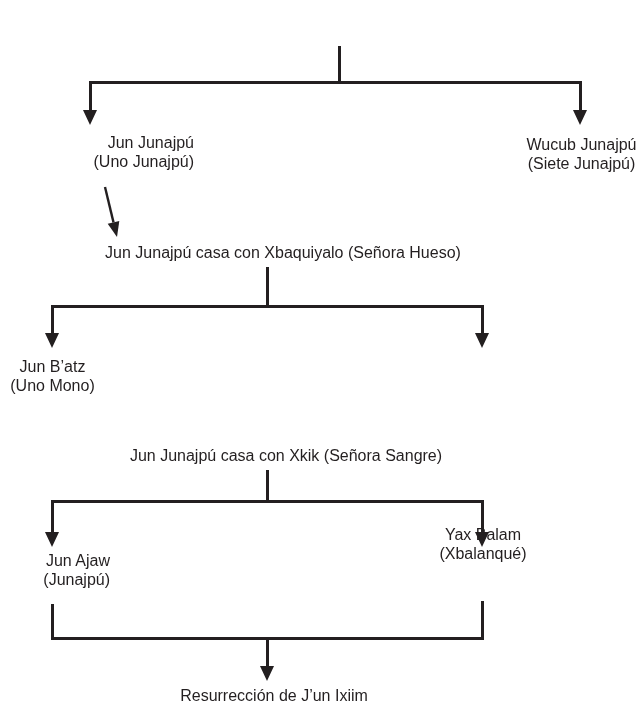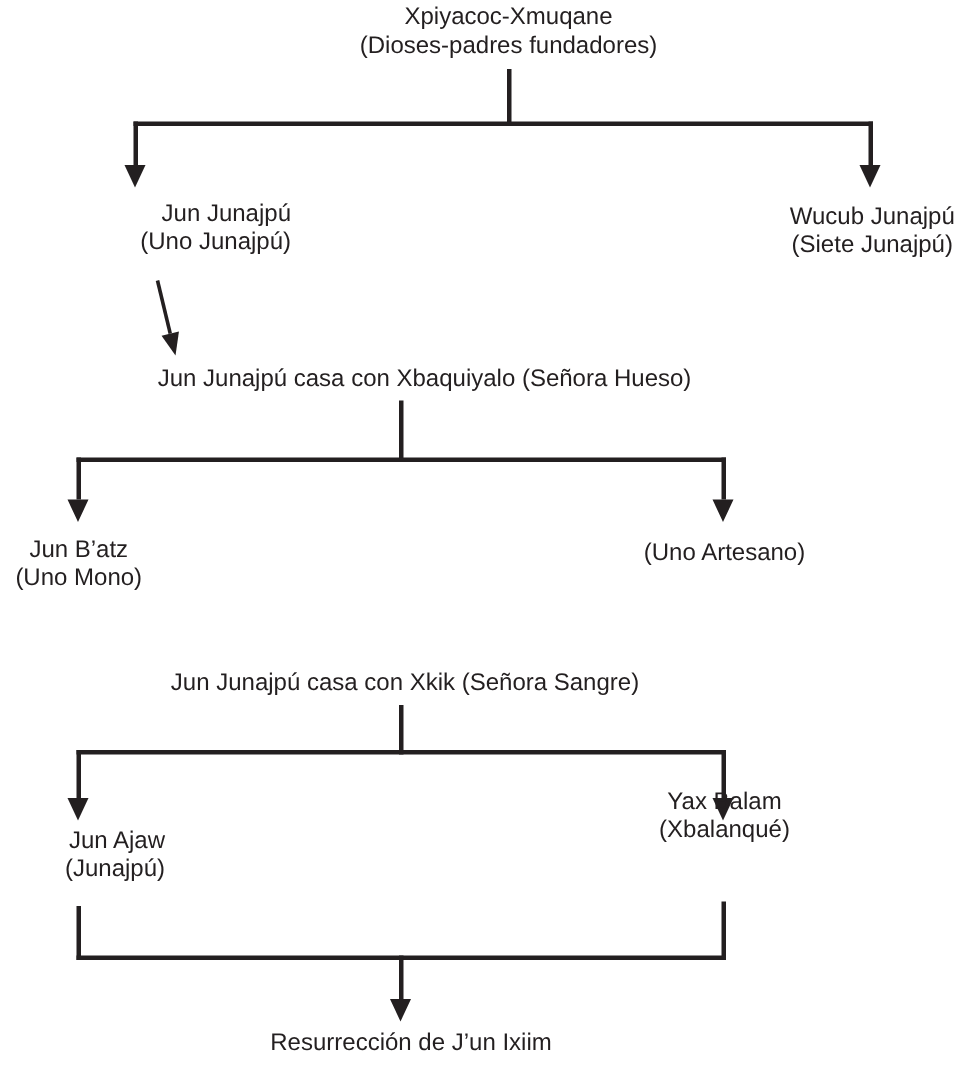--- a/index.html
+++ b/index.html
@@ -34,24 +34,20 @@
     border-right: 7px solid transparent;
     border-top: 15px solid currentColor;
   }
   .diag { position: absolute; }
 </style>
 </head>
 <body style="--ink: #231f20; --bg: #ffffff;">
 
 <div class="canvas">
 
-  <div class="txt" style="left:189px; top:2px; width:300px;">
-    <div>Xpiyacoc-Xmuqane</div>
-    <div>(Dioses-padres fundadores)</div>
-  </div>
 
   <div class="vline" style="left:338px; top:46px; height:36px;"></div>
   <div class="hline" style="left:89px; top:81px; width:493px;"></div>
   <div class="vline" style="left:89px; top:81px; height:30px;"></div>
   <div class="arrow-down" style="left:83px; top:110px;"></div>
   <div class="vline" style="left:579px; top:81px; height:30px;"></div>
   <div class="arrow-down" style="left:573px; top:110px;"></div>
 
   <div class="txt" style="left:29px; top:133px; width:165px;text-align:right;">
     <div>Jun Junajpú</div>
@@ -74,24 +70,23 @@
   <div class="vline" style="left:51px; top:305px; height:28px;"></div>
   <div class="arrow-down" style="left:45px; top:333px;"></div>
   <div class="vline" style="left:481px; top:305px; height:28px;"></div>
   <div class="arrow-down" style="left:475px; top:333px;"></div>
 
   <div class="txt" style="left:0px; top:357px; width:105px;">
     <div>Jun B’atz</div>
     <div>(Uno Mono)</div>
   </div>
   <div class="txt" style="left:404px; top:359px; width:158px;">
-    <div>(Uno Artesano)</div>
   </div>
 
-  <div class="txt" style="left:70px; top:446px; width:400px;">Jun Junajpú casa con Xkik (Señora Sangre)</div>
+  <div class="txt" style="left:86px; top:446px; width:400px;">Jun Junajpú casa con Xkik (Señora Sangre)</div>
 
   <div class="vline" style="left:266px; top:470px; height:33px;"></div>
   <div class="hline" style="left:51px; top:500px; width:433px;"></div>
   <div class="vline" style="left:51px; top:500px; height:32px;"></div>
   <div class="arrow-down" style="left:45px; top:532px;"></div>
   <div class="vline" style="left:481px; top:500px; height:32px;"></div>
   <div class="arrow-down" style="left:475px; top:532px;"></div>
 
   <div class="txt" style="left:0px; top:551px; width:110px;text-align:right;">
     <div>Jun Ajaw</div>

